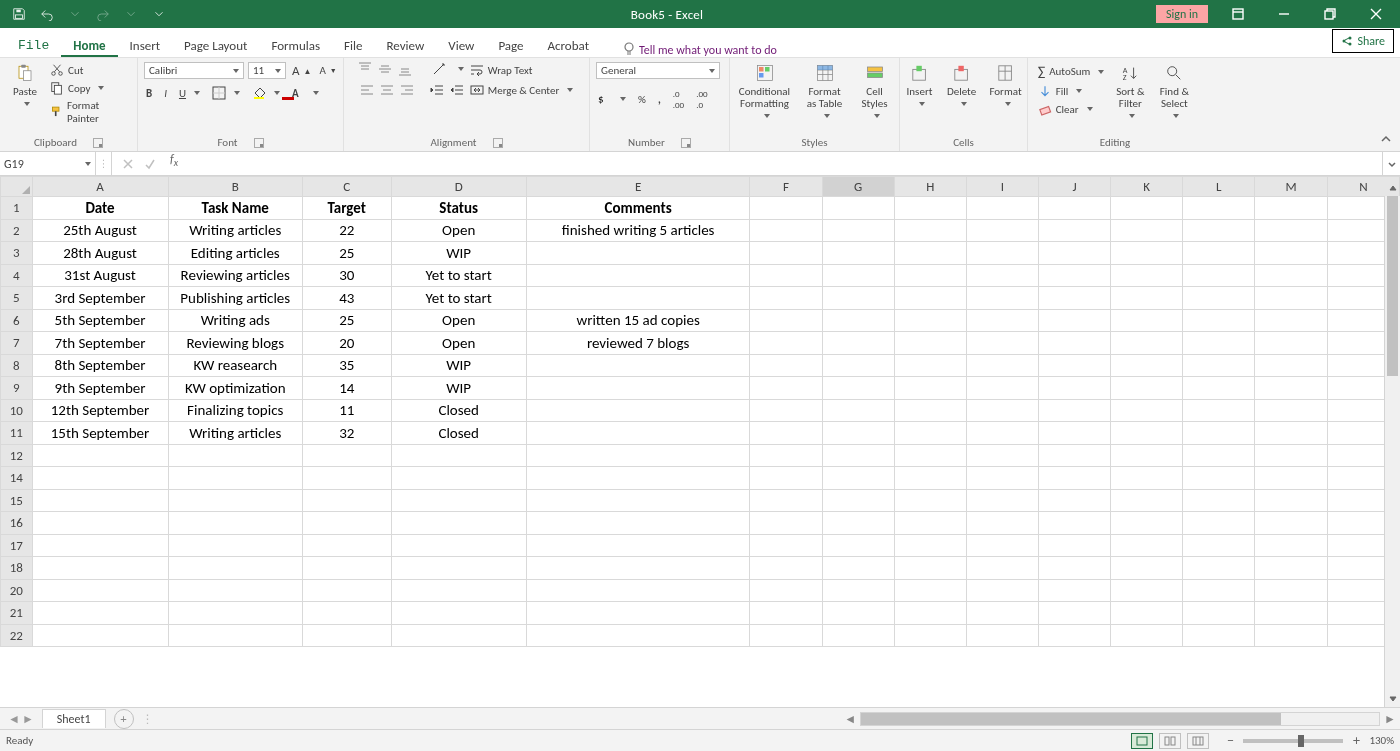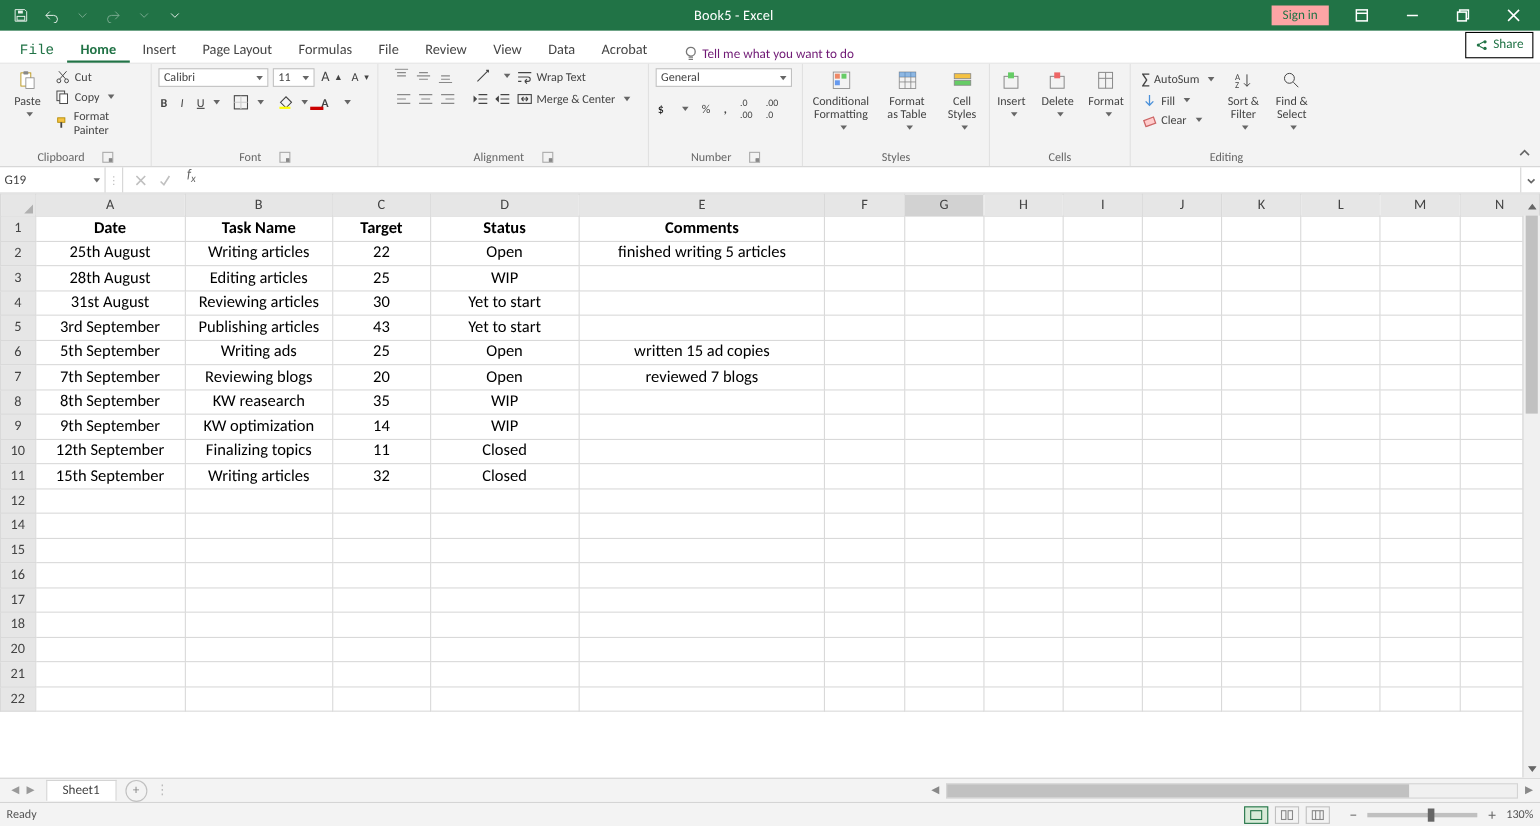--- a/index.html
+++ b/index.html
@@ -164,21 +164,21 @@
 
 <div class="tabs">
   <div class="tab file">File</div>
   <div class="tab home">Home</div>
   <div class="tab">Insert</div>
   <div class="tab">Page Layout</div>
   <div class="tab">Formulas</div>
   <div class="tab">File</div>
   <div class="tab">Review</div>
   <div class="tab">View</div>
-  <div class="tab">Data</div>
+  <div class="tab">Page</div>
   <div class="tab">Acrobat</div>
   <div class="help-area">
     <svg viewBox="0 0 16 16">
         <circle cx="8" cy="6" r="4"></circle>
         <path d="M6 11h4M6 13h4"></path>
       </svg>
     <span>Tell me what you want to do</span>
   </div>
   <div class="spacer"></div>
   <div class="share">

